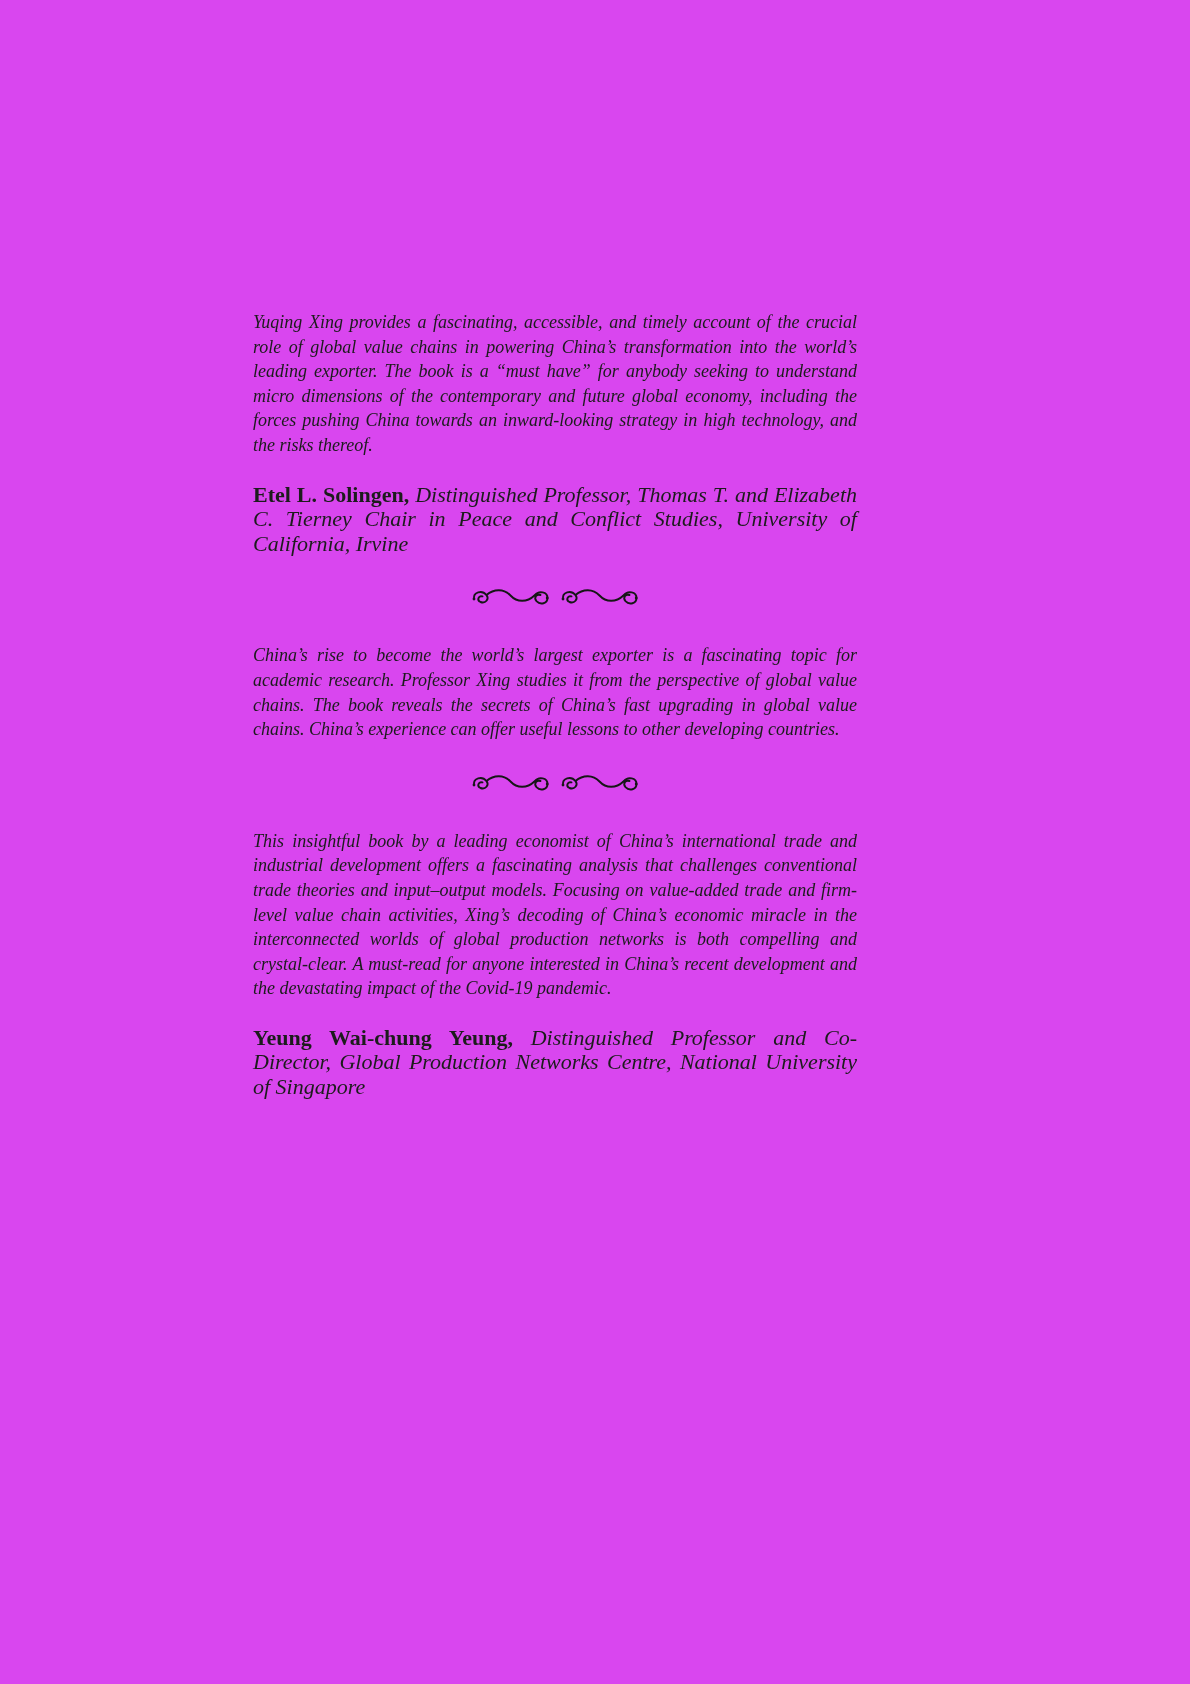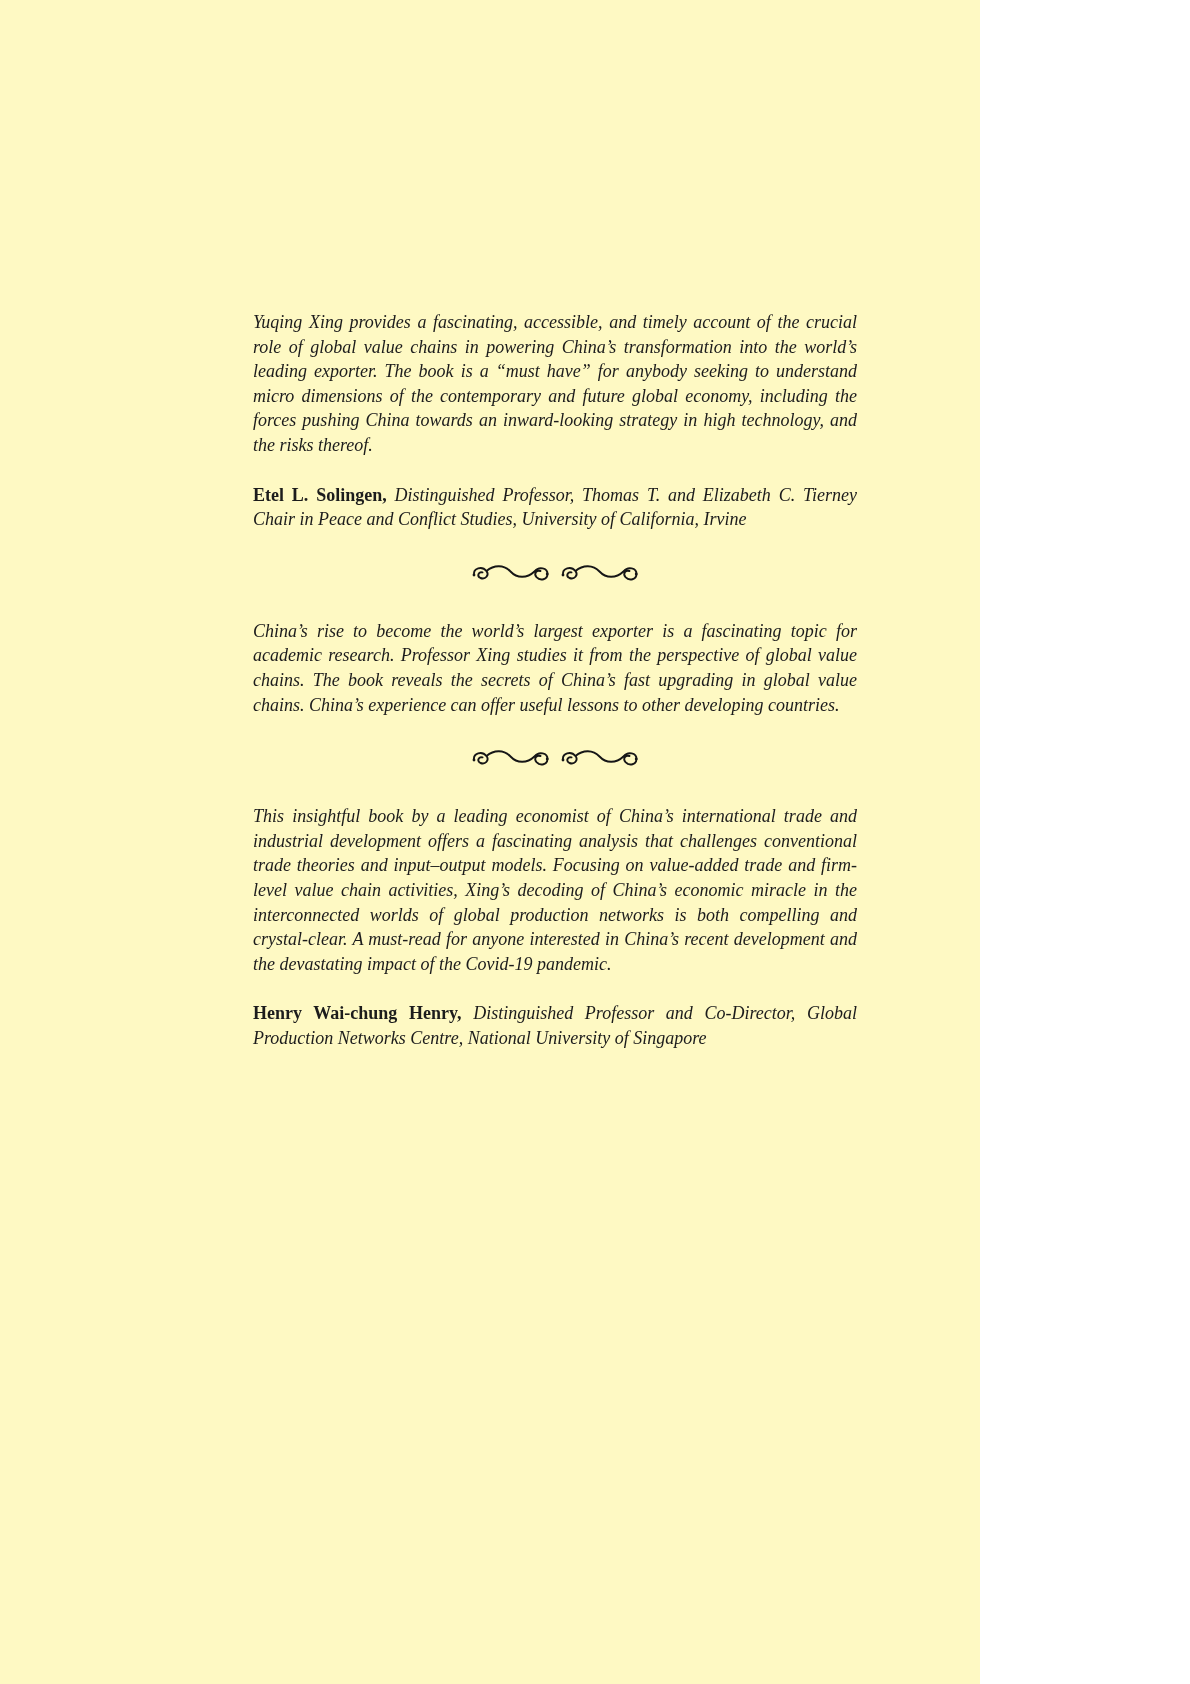--- a/index.html
+++ b/index.html
@@ -2,43 +2,43 @@
 <html lang="en"><head>
 <meta charset="utf-8">
 <style>
   html, body {
     margin: 0;
     padding: 0;
     background: #ffffff;
   }
   .page {
     position: relative;
-    width: 980px;
+    width: 1190px;
     height: 1684px;
-    background: #fef9c3;
+    background: #d946ef;
     overflow: hidden;
     font-family: "Liberation Serif", serif;
     color: #1c1c1c;
   }
   .content {
     position: absolute;
     left: 253px;
     top: 310px;
     width: 604px;
   }
   .quote {
     font-style: italic;
     font-size: 18px;
     line-height: 24.6px;
     text-align: justify;
     margin: 0 0 25px 0;
     color: #1c1c1c;
   }
   .attribution {
-    font-size: 18px;
+    font-size: 22px;
     line-height: 24.6px;
     text-align: justify;
     margin: 0;
     color: #1c1c1c;
   }
   .author {
     font-weight: bold;
     font-style: normal;
   }
   .affiliation {
@@ -82,16 +82,16 @@
     <p class="quote">China’s rise to become the world’s largest exporter is a fascinating topic for academic research. Professor Xing studies it from the perspective of global value chains. The book reveals the secrets of China’s fast upgrading in global value chains. China’s experience can offer useful lessons to other developing countries.</p>
 
     <div class="ornament">
       <svg width="170" height="22" viewBox="0 0 170 22" aria-hidden="true">
         <use href="#motif" x="0" y="0"></use>
         <use href="#motif" x="89" y="0"></use>
       </svg>
     </div>
 
     <p class="quote">This insightful book by a leading economist of China’s international trade and industrial development offers a fascinating analysis that challenges conventional trade theories and input–output models. Focusing on value-added trade and firm-level value chain activities, Xing’s decoding of China’s economic miracle in the interconnected worlds of global production networks is both compelling and crystal-clear. A must-read for anyone interested in China’s recent development and the devastating impact of the Covid-19 pandemic.</p>
-    <p class="attribution"><span class="author">Henry Wai-chung Henry,</span> <span class="affiliation">Distinguished Professor and Co-Director, Global Production Networks Centre, National University of Singapore</span></p>
+    <p class="attribution"><span class="author">Yeung Wai-chung Yeung,</span> <span class="affiliation">Distinguished Professor and Co-Director, Global Production Networks Centre, National University of Singapore</span></p>
 
   </div>
 </div>
 
 </body></html>

